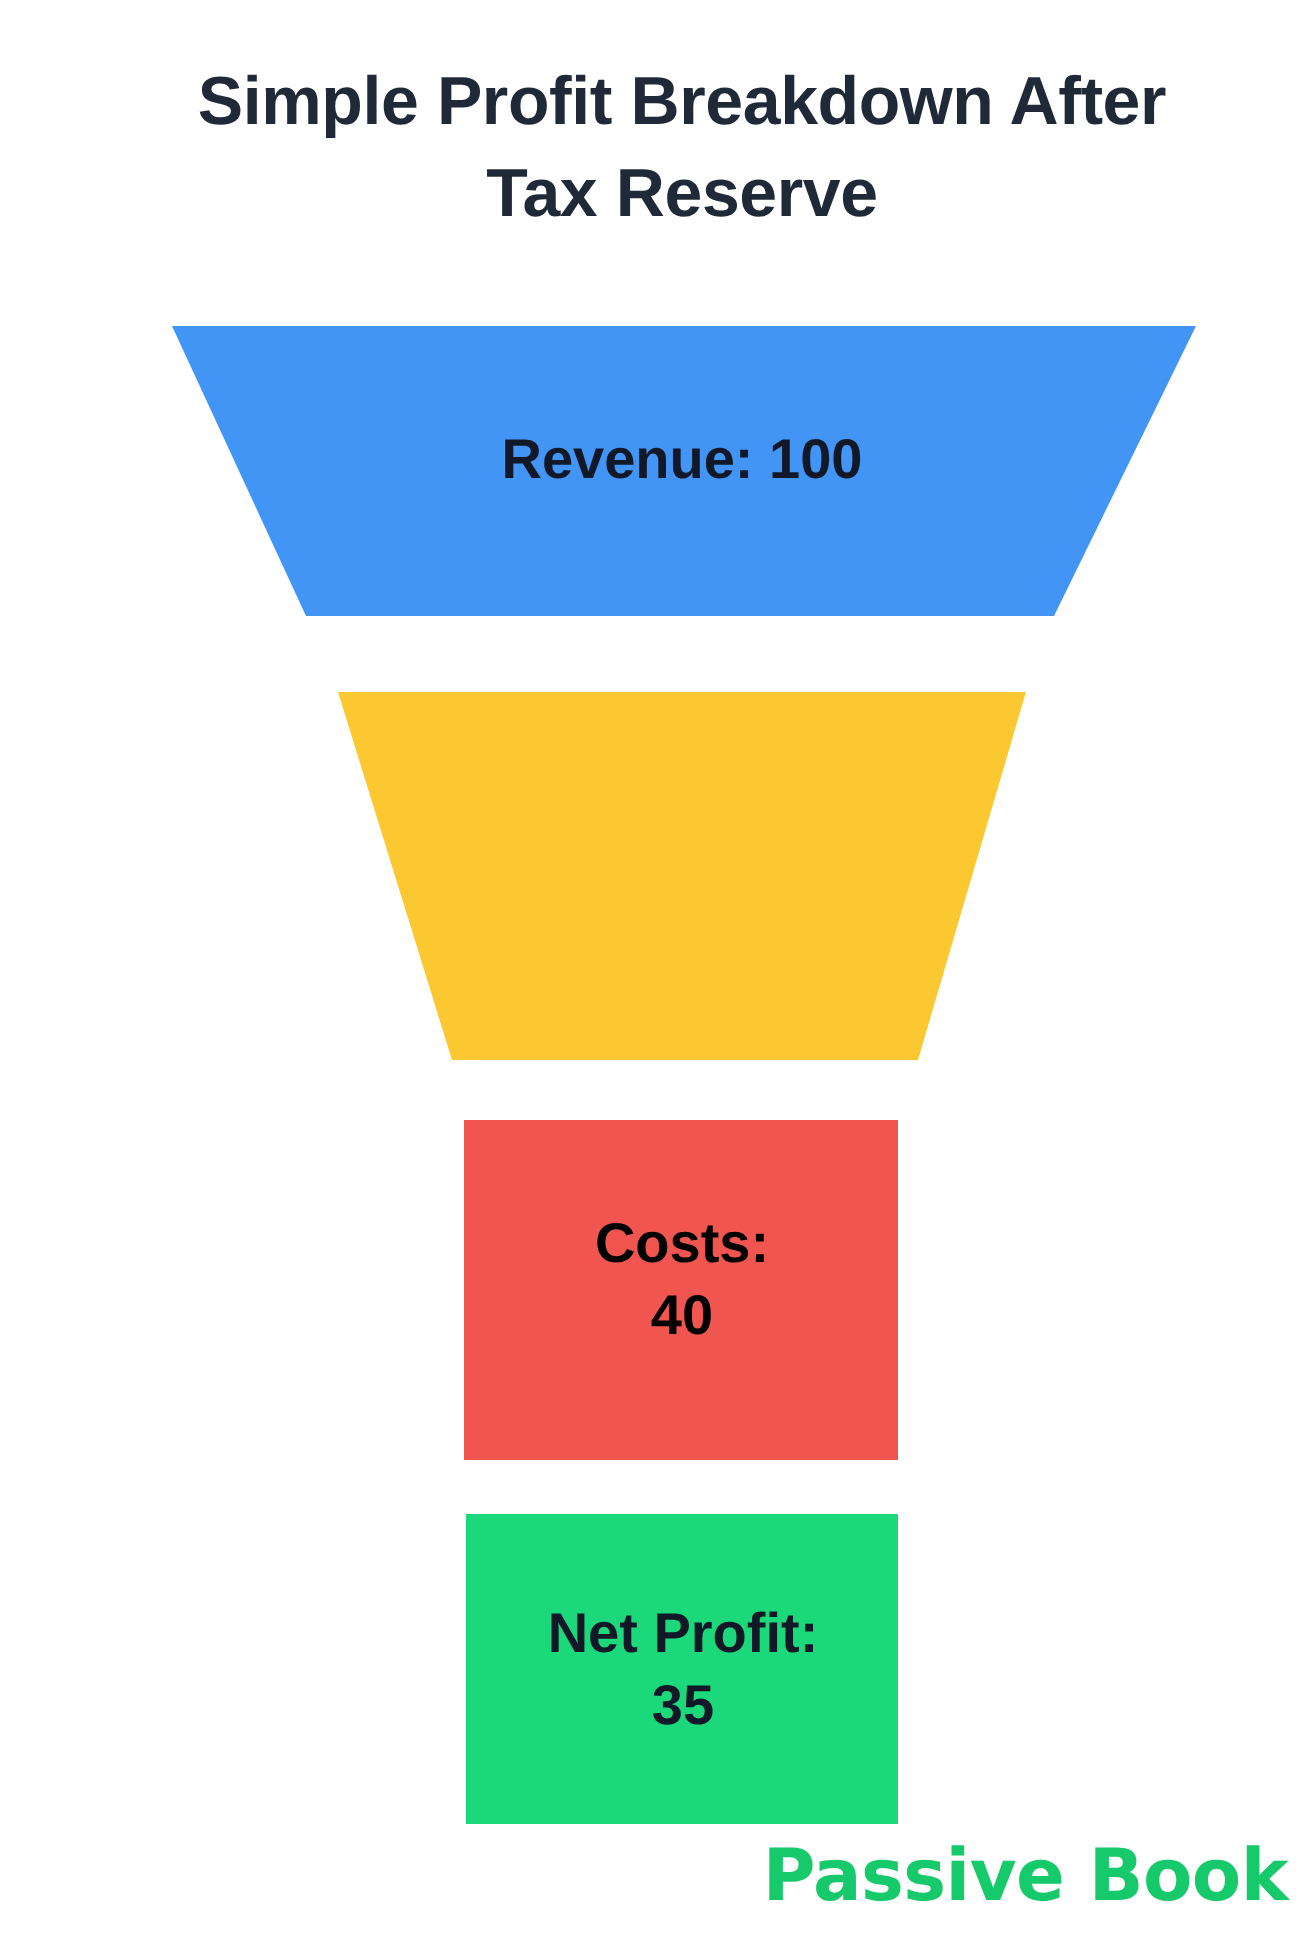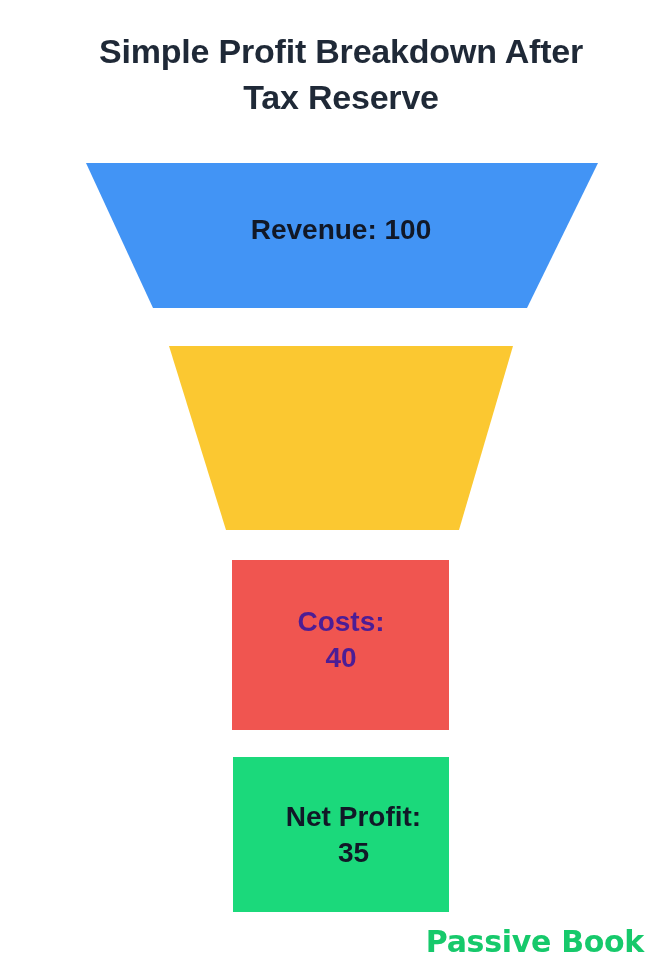--- a/index.html
+++ b/index.html
@@ -65,28 +65,28 @@
     display: flex;
     align-items: center;
     justify-content: center;
     pointer-events: none;
   }
 
   
   #label-0 { left: 137px; top: 200px; width: 376px; height: 60px; }
   #label-1 { left: 183px; top: 390px; width: 286px; height: 80px; }
   #label-2 { left: 216px; top: 600px; width: 218px; height: 80px; }
-  #label-3 { left: 217px; top: 795px; width: 217px; height: 80px; padding-left: 12px; }
+  #label-3 { left: 217px; top: 795px; width: 217px; height: 80px; }
 
   
   #branding {
     position: absolute;
     right: 22px;
     bottom: 16px;
-    font-size: 30px;
+    font-size: 36px;
     font-weight: bold;
     color: #16c96b;
     letter-spacing: -0.3px;
     font-family: "DejaVu Sans", sans-serif;
   }
 </style>
 </head>
 <body>
 
 <div id="page" style="background: rgb(255, 255, 255); margin-left: 16px;">
@@ -99,21 +99,21 @@
     <svg id="funnel-svg" viewBox="0 0 650 975" xmlns="http://www.w3.org/2000/svg">
       <polygon id="shape-0" points="70,163 582,163 511,308 137,308" fill="#4294f5"></polygon>
       <polygon id="shape-1" points="153,346 497,346 443,530 210,530" fill="#fbc831"></polygon>
       <polygon id="shape-2" points="216,560 433,560 433,730 216,730" fill="#f05550"></polygon>
       <polygon id="shape-3" points="217,757 433,757 433,912 217,912" fill="#1bd97b"></polygon>
     </svg>
 
     <div class="stage-label" id="label-0" style="color: rgb(17, 24, 39);">Revenue: 100</div>
 
 
-    <div class="stage-label" id="label-2" style="color: #4c1d95;">Costs:
+    <div class="stage-label" id="label-2" style="color: #000000;">Costs:
 40</div>
 
     <div class="stage-label" id="label-3" style="color: rgb(17, 24, 39);">Net Profit:
 35</div>
 
   </div>
 
   <div id="branding" style="color: rgb(22, 201, 107);">Passive Book</div>
 
 </div>

